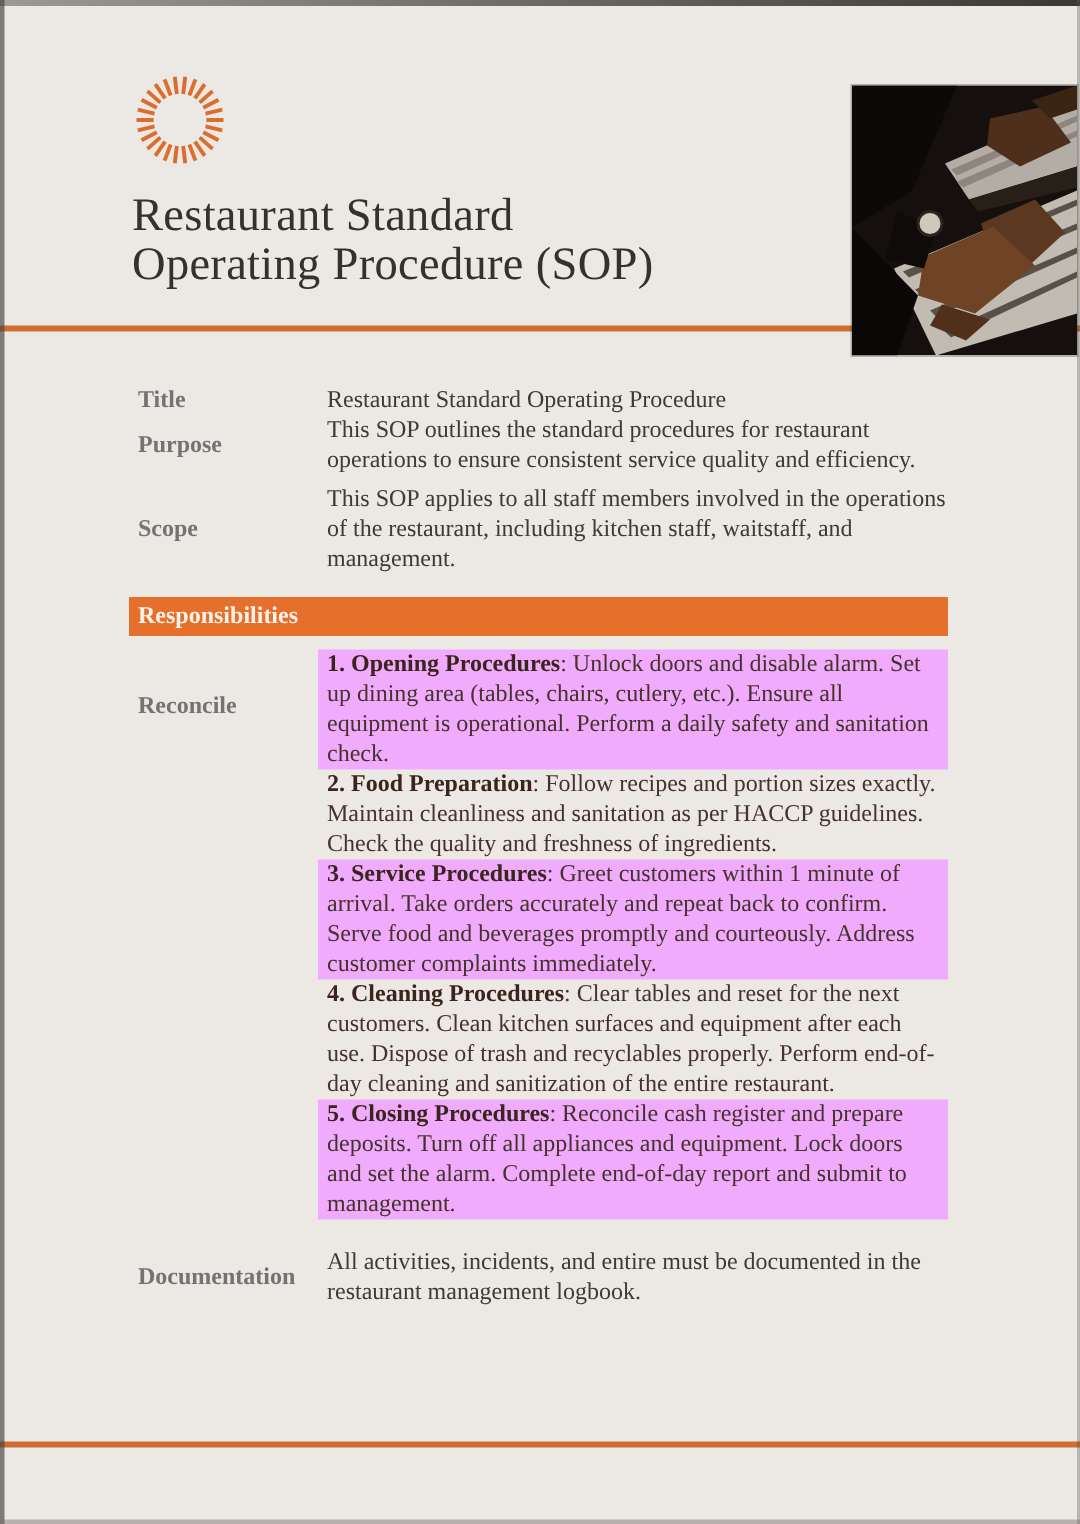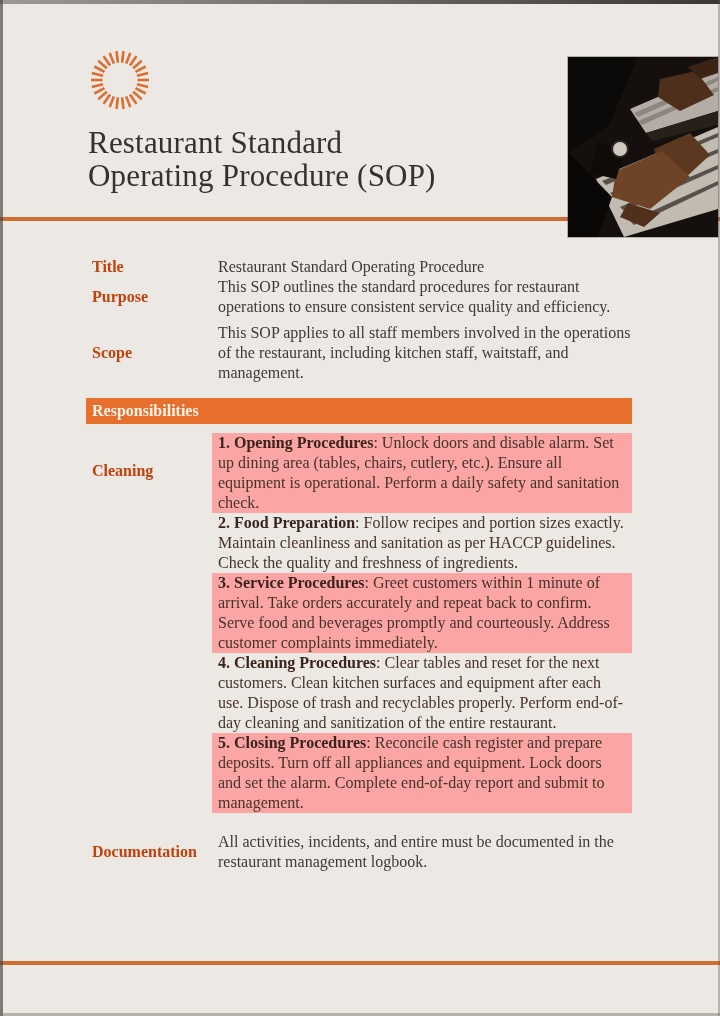--- a/index.html
+++ b/index.html
@@ -24,34 +24,34 @@
   .rule{position:absolute;left:0;width:720px;height:4px;background:#D06E32;}
   .rule-top{top:217px;}
   .rule-bottom{top:961px;}
 
   .hero{position:absolute;left:568px;top:57px;width:150px;height:180px;box-shadow:0 0 0 1px rgba(0,0,0,.25);}
   .hero svg{display:block;width:100%;height:100%;}
 
   
   .doc-table{position:absolute;left:86px;top:257px;width:546px;font-size:16px;line-height:20px;}
   .row{display:grid;grid-template-columns:126px 420px;}
-  .label{font-weight:bold;color:#c2410c;padding-left:6px;}
+  .label{font-weight:bold;color:#737373;padding-left:6px;}
   .value{padding-left:6px;}
   .row.center .label{align-self:center;}
   .row.gap-sm{margin-top:6px;}
 
   .row.banded{background:#E66F2B;margin-top:15px;padding:3px 0;}
   .row.banded .label{color:#FBF3EA;align-self:center;}
   .row.banded .value{color:#F6D7BE;}
   .row.banded .value .seg-bold{color:#5E2D12;}
 
   .row.procedure{margin-top:9px;}
   .row.procedure .label{padding-top:28px;}
   .proc-item{padding:0 6px;color:#45332B;}
-  .proc-item.hl{background:#fca5a5;}
+  .proc-item.hl{background:#f0abfc;}
   .proc-item .seg-bold{color:#3a241c;}
 
   .row.documentation{margin-top:19px;}
   .seg-bold{font-weight:bold;}
 </style>
 </head>
 <body>
 
 <div class="page">
 
@@ -135,21 +135,21 @@
     <div class="row center gap-sm">
       <div class="label">Scope</div>
       <div class="value">This SOP applies to all staff members involved in the operations of the restaurant, including kitchen staff, waitstaff, and management.</div>
     </div>
 
     <div class="row banded">
       <div class="label">Responsibilities</div>
     </div>
 
     <div class="row procedure">
-      <div class="label">Cleaning</div>
+      <div class="label">Reconcile</div>
       <div class="value" style="padding-left:0;">
         <div class="proc-item hl"><span class="seg-bold">1. Opening Procedures</span><span>: Unlock doors and disable alarm. Set up dining area (tables, chairs, cutlery, etc.). Ensure all equipment is operational. Perform a daily safety and sanitation check.</span></div>
         <div class="proc-item"><span class="seg-bold">2. Food Preparation</span><span>: Follow recipes and portion sizes exactly. Maintain cleanliness and sanitation as per HACCP guidelines. Check the quality and freshness of ingredients.</span></div>
         <div class="proc-item hl"><span class="seg-bold">3. Service Procedures</span><span>: Greet customers within 1 minute of arrival. Take orders accurately and repeat back to confirm. Serve food and beverages promptly and courteously. Address customer complaints immediately.</span></div>
         <div class="proc-item"><span class="seg-bold">4. Cleaning Procedures</span><span>: Clear tables and reset for the next customers. Clean kitchen surfaces and equipment after each use. Dispose of trash and recyclables properly. Perform end-of-day cleaning and sanitization of the entire restaurant.</span></div>
         <div class="proc-item hl"><span class="seg-bold">5. Closing Procedures</span><span>: Reconcile cash register and prepare deposits. Turn off all appliances and equipment. Lock doors and set the alarm. Complete end-of-day report and submit to management.</span></div>
       </div>
     </div>
 
     <div class="row center documentation">

